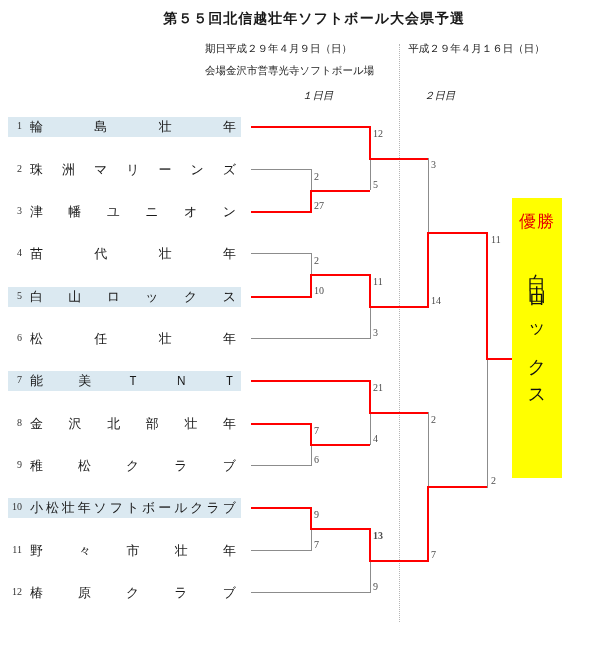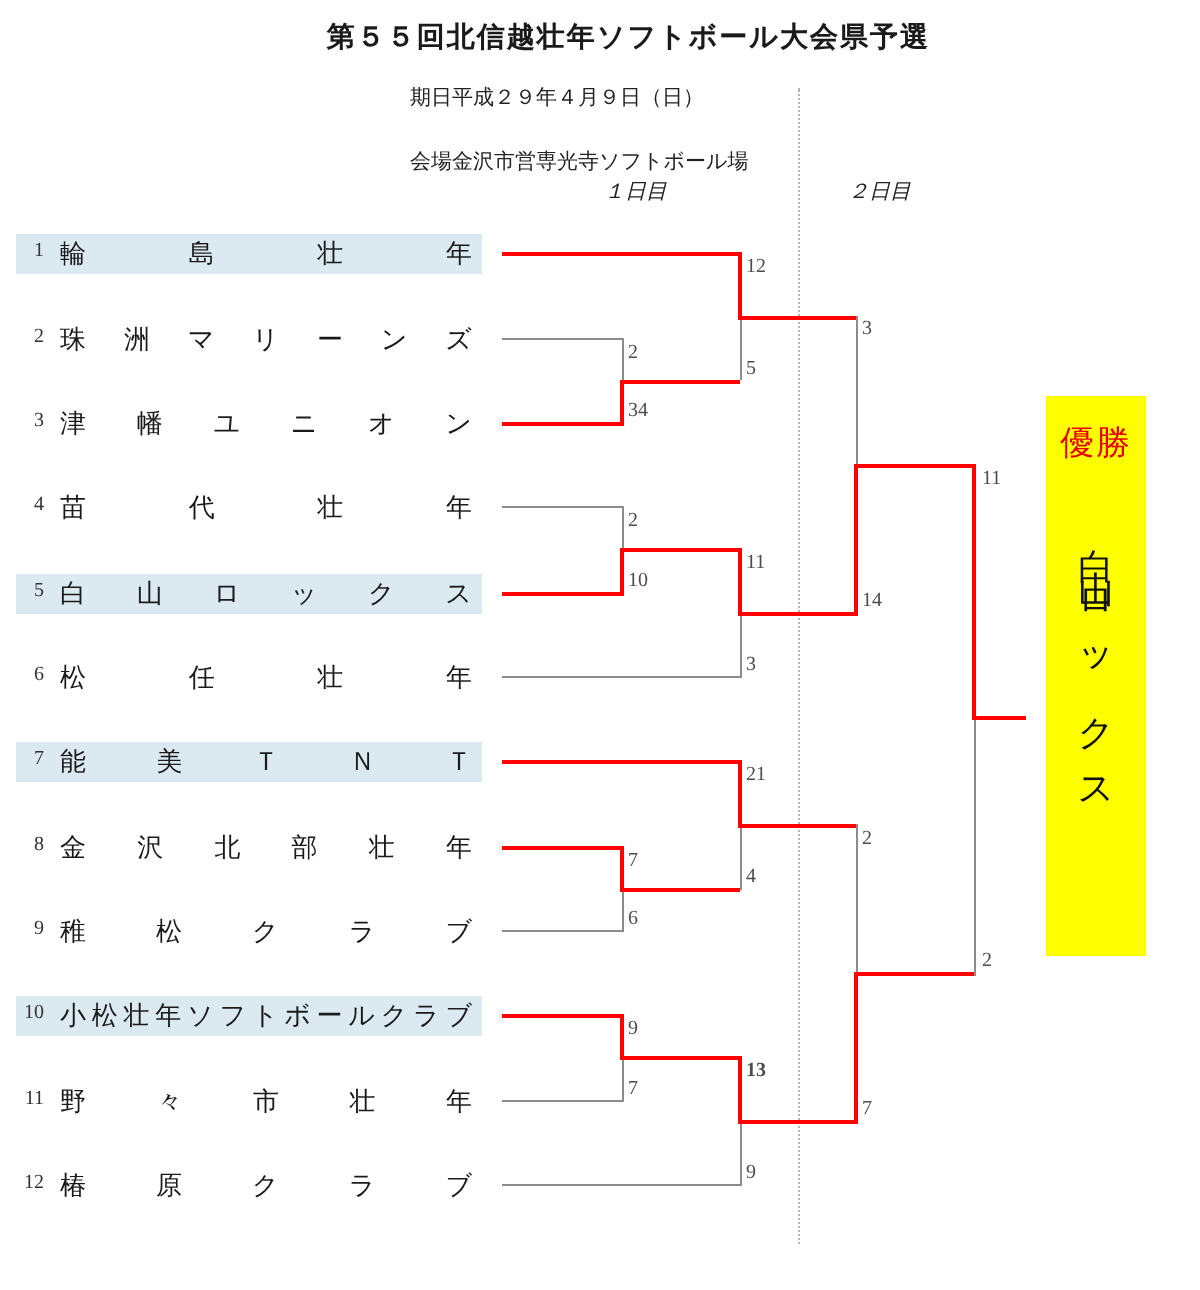--- a/index.html
+++ b/index.html
@@ -21,40 +21,41 @@
   .tname{position:absolute;left:22px;right:5px;top:0;height:20px;font-size:13px;line-height:20px;
          display:flex;justify-content:space-between;}
   
   .lh-r{height:2px;background:#ff0000;}
   .lh-g{height:1px;background:#8c8c8c;}
   .lv-r{width:2px;background:#ff0000;}
   .lv-g{width:1px;background:#8c8c8c;}
   
   .sc{font-size:10px;color:#4d4d4d;line-height:10px;}
   
-  .champ{left:512px;top:198px;width:50px;height:280px;background:#ffff00;margin-left:11px;}
+  .champ{left:512px;top:198px;width:50px;height:280px;background:#ffff00;}
   .champ-label{position:absolute;top:12px;left:0;right:0;text-align:center;
                font-size:17px;color:#e60000;letter-spacing:1px;}
   .champ-name{position:absolute;top:62px;left:50%;transform:translateX(-50%);
               writing-mode:vertical-rl;text-orientation:upright;
               font-size:18px;letter-spacing:11px;color:#111;}
 </style>
 </head>
 <body>
 
 <div id="page">
 
   <div class="abs title">第５５回北信越壮年ソフトボール大会県予選</div>
 
   <div class="abs hline" style="left:205px;top:42px;">
     <span class="hlabel">期日</span><span>平成２９年４月９日（日）</span>
   </div>
-  <div class="abs hline" style="left:205px;top:74px;">
+  <div class="abs hline" style="left:205px;top:64px;">
     <span class="hlabel">会場</span><span>金沢市営専光寺ソフトボール場</span>
   </div>
+  <div class="abs hline day2block" style="top:42px;">平成２９年４月１６日（日）</div>
   <div class="abs daylabel" style="left:302px;top:89px;">１日目</div>
   <div class="abs daylabel" style="left:424px;top:89px;">２日目</div>
 
   <div class="abs sep"></div>
 
   <div class="abs trow hl" style="top:117px;">
     <span class="tno">1</span>
     <span class="tname">
         <span>輪</span>
         <span>島</span>
@@ -226,21 +227,21 @@
   <div class="abs lh-r" style="left:311px;top:528px;width:59px;"></div>
   <div class="abs lh-r" style="left:370px;top:158px;width:58px;"></div>
   <div class="abs lh-r" style="left:370px;top:306px;width:58px;"></div>
   <div class="abs lh-r" style="left:370px;top:412px;width:58px;"></div>
   <div class="abs lh-r" style="left:370px;top:560px;width:58px;"></div>
   <div class="abs lh-r" style="left:428px;top:232px;width:59px;"></div>
   <div class="abs lh-r" style="left:428px;top:486px;width:59px;"></div>
   <div class="abs lh-r" style="left:487px;top:358px;width:26px;"></div>
 
   <div class="abs sc" style="left:314px;top:172px;">2</div>
-  <div class="abs sc" style="left:314px;top:201px;">34</div>
+  <div class="abs sc" style="left:314px;top:201px;">27</div>
   <div class="abs sc" style="left:314px;top:256px;">2</div>
   <div class="abs sc" style="left:314px;top:286px;">10</div>
   <div class="abs sc" style="left:314px;top:426px;">7</div>
   <div class="abs sc" style="left:314px;top:455px;">6</div>
   <div class="abs sc" style="left:314px;top:510px;">9</div>
   <div class="abs sc" style="left:314px;top:540px;">7</div>
   <div class="abs sc" style="left:373px;top:129px;">12</div>
   <div class="abs sc" style="left:373px;top:180px;">5</div>
   <div class="abs sc" style="left:373px;top:277px;">11</div>
   <div class="abs sc" style="left:373px;top:328px;">3</div>

